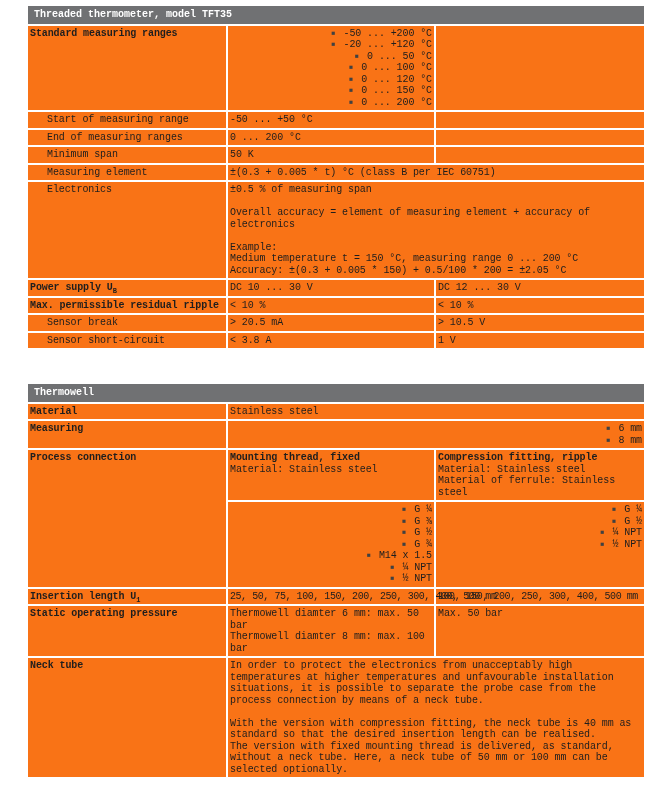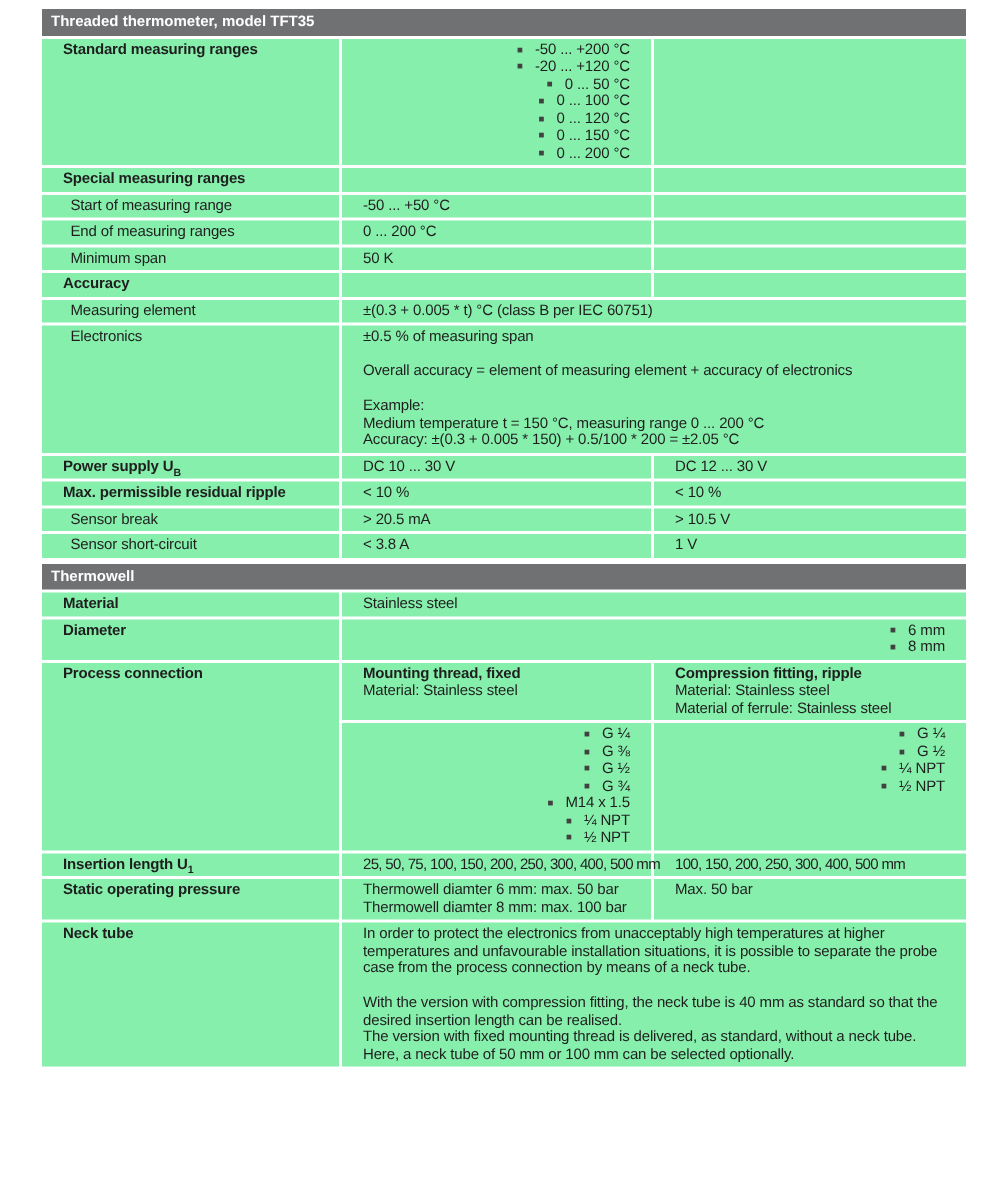--- a/index.html
+++ b/index.html
@@ -1,21 +1,21 @@
 <!DOCTYPE html>
 <html><head>
 <meta charset="utf-8">
 <style>
   html,body { margin:0; padding:0; background:#ffffff; }
   body { width:659px; height:802px; font-family:"Liberation Sans", sans-serif; color:#1e1e1e; }
   .sheet { padding:4px 0 0 26px; }
-  table.spec { border-collapse:separate; border-spacing:2px; table-layout:fixed; width:620px; }
-  table.spec.second { }
-  td { vertical-align:top; background:#86efac; font-size:10px; line-height:11.5px;
-       padding:2px 14px; letter-spacing:-0.1px; word-wrap:break-word; }
+  table.spec { border-collapse:separate; border-spacing:2px; table-layout:fixed; width:620px;font-family:Liberation Mono, monospace; }
+  table.spec.second { margin-top:32px; }
+  td { vertical-align:top; background:#f97316; font-size:10px; line-height:11.5px;
+       padding:2px 2px; letter-spacing:-0.1px; word-wrap:break-word; }
   td.hdr { background:#707173; color:#ffffff; font-weight:bold; padding:3px 6px; letter-spacing:0; }
   td.lbl { font-weight:bold; }
   td.sub-lbl { padding-left:19px; font-weight:normal; }
   sub { font-size:7px; line-height:0; letter-spacing:0; }
   .cell-title { font-weight:bold; }
   .line { min-height:11.5px; }
   .bline { display:flex; align-items:flex-start;justify-content:flex-end; }
   .sq { flex:0 0 12px; width:12px; font-size:6.5px; line-height:11.5px; color:#414141; }
   .tight { letter-spacing:-0.45px; white-space:nowrap; }
   .blist { margin:0; }
@@ -66,47 +66,37 @@
           </div>
               <div class="bline">
             <span class="sq">■</span>
             <span>0 ... 200 °C</span>
           </div>
             </div>
       </td>
       <td></td>
     </tr>
 
-    <tr>
-      <td class="lbl">Special measuring ranges</td>
-      <td></td>
-      <td></td>
-    </tr>
 
     <tr>
       <td class="sub-lbl">Start of measuring range</td>
       <td>-50 ... +50 °C</td>
       <td></td>
     </tr>
     <tr>
       <td class="sub-lbl">End of measuring ranges</td>
       <td>0 ... 200 °C</td>
       <td></td>
     </tr>
     <tr>
       <td class="sub-lbl">Minimum span</td>
       <td>50 K</td>
       <td></td>
     </tr>
 
-    <tr>
-      <td class="lbl">Accuracy</td>
-      <td></td>
-      <td></td>
-    </tr>
 
     <tr>
       <td class="sub-lbl">Measuring element</td>
       <td colspan="2">±(0.3 + 0.005 * t) °C (class B per IEC 60751)</td>
     </tr>
 
     <tr>
       <td class="sub-lbl">Electronics</td>
       <td colspan="2">
         <div>
@@ -157,21 +147,21 @@
         <tr>
       <td class="hdr" colspan="3">Thermowell</td>
     </tr>
 
     <tr>
       <td class="lbl">Material</td>
       <td colspan="2">Stainless steel</td>
     </tr>
 
     <tr>
-      <td class="lbl">Diameter</td>
+      <td class="lbl">Measuring</td>
       <td colspan="2">
         <div class="blist">
               <div class="bline">
             <span class="sq">■</span>
             <span>6 mm</span>
           </div>
               <div class="bline">
             <span class="sq">■</span>
             <span>8 mm</span>
           </div>

